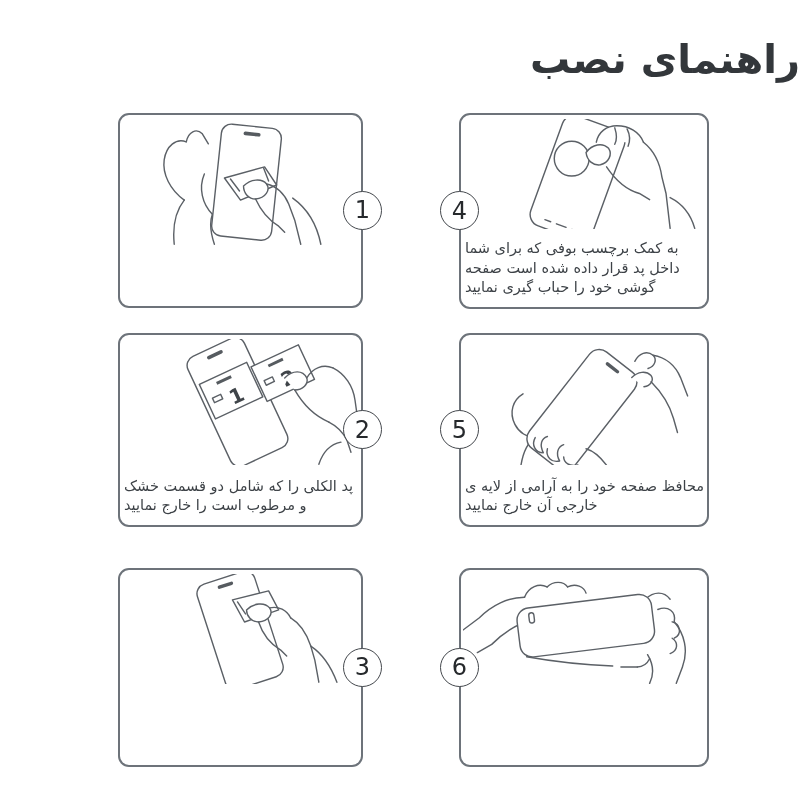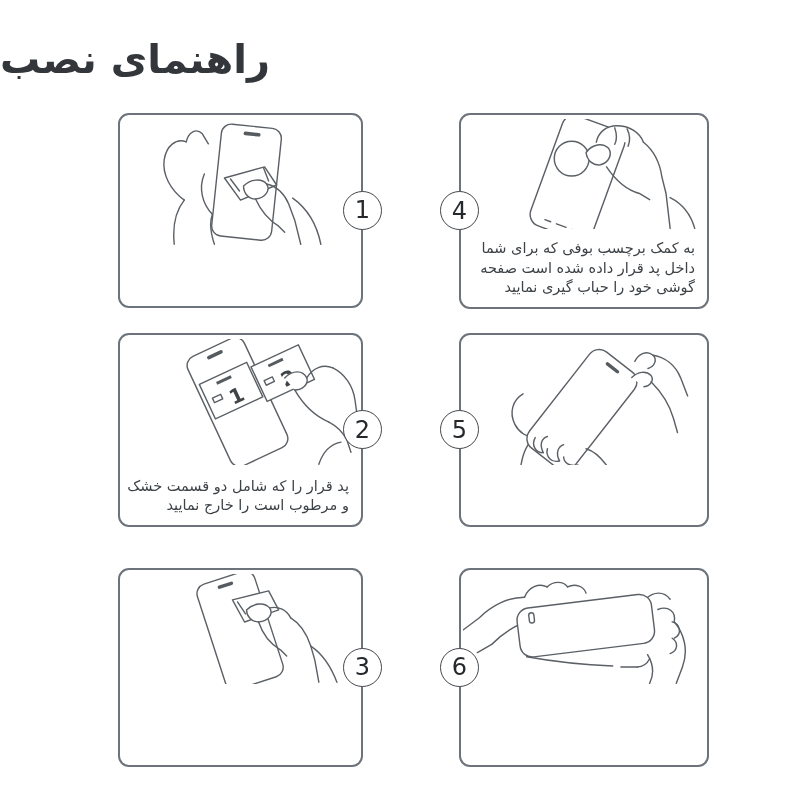--- a/index.html
+++ b/index.html
@@ -1,21 +1,21 @@
 <!DOCTYPE html>
 <html lang="fa"><head>
 <meta charset="utf-8">
 <style>
   html,body{margin:0;padding:0;}
   body{
     width:800px;height:800px;background:#ffffff;position:relative;overflow:hidden;
     font-family:"DejaVu Sans", sans-serif;
   }
   .page-title{
-    position:absolute;top:36px;left:0;right:0;text-align:left;
+    position:absolute;top:36px;left:0;right:0;text-align:right;
     direction:rtl;font-size:40px;font-weight:600;color:#33373b;letter-spacing:0;
   }
   .step-box{
     position:absolute;background:#ffffff;border:2px solid #6d737a;border-radius:11px;
   }
   
   #s1{left:118px;top:113px;width:241px;height:191px;}
   #s2{left:118px;top:333px;width:241px;height:190px;}
   #s3{left:118px;top:568px;width:241px;height:195px;}
   
@@ -26,22 +26,22 @@
   .num-badge{
     position:absolute;top:50%;width:37px;height:37px;margin-top:-20px;
     background:#ffffff;border:1.6px solid #44484d;border-radius:50%;
     display:flex;align-items:center;justify-content:center;
     font-size:24px;color:#26292c;z-index:5;
   }
   .num-badge.right{right:-21px;}
   .num-badge.left{left:-21px;}
 
   .caption{
-    position:absolute;left:4px;right:12px;bottom:9px;
-    direction:rtl;text-align:right;white-space:pre-line;
+    position:absolute;left:4px;right:0;bottom:9px;
+    direction:rtl;text-align:left;white-space:pre-line;
     font-size:14.5px;line-height:1.36;color:#3d4247;
   }
 
   svg.illus{position:absolute;left:2px;top:4px;width:calc(100% - 4px);}
   svg.h2l{height:126px;}   
   svg.h3l{height:110px;}   
 
   svg .ln{stroke:#5b6066;stroke-width:1.4;fill:none;stroke-linecap:round;stroke-linejoin:round;}
   svg .wfill{fill:#ffffff;}
   svg .bar{fill:#565b60;stroke:none;}
@@ -93,21 +93,21 @@
       </g>
       <path class="wfill" d="M162,38 C170,30 180,30 184,38 C186,44 180,50 172,50"></path>
       <path d="M184,38 C190,28 200,24 210,28"></path>
       <path d="M210,28 C222,34 230,46 232,60 L234,74"></path>
       <path d="M172,50 C180,64 192,76 206,82"></path>
       <path d="M206,82 C214,86 220,92 224,100 L228,112"></path>
       <path d="M196,124 C200,112 208,104 218,102"></path>
     </g>
   </svg>
   <div class="num-badge right">2</div>
-  <div class="caption">پد قرار را که شامل دو قسمت خشک
+  <div class="caption">پد الکلی را که شامل دو قسمت خشک
 و مرطوب است را خارج نمایید</div>
 </div>
 
 <div class="step-box" id="s3">
   <svg class="illus h3l" viewBox="0 0 236 106" aria-hidden="true">
     <g class="ln">
       <g transform="rotate(-18 116 56)">
         <rect class="wfill" x="88" y="0" width="60" height="110" rx="10"></rect>
         <rect class="bar" x="110" y="6" width="16" height="3.4" rx="1.7"></rect>
       </g>
@@ -159,20 +159,22 @@
       <path d="M82,108 C80,116 86,122 94,120 C90,113 92,106 98,104"></path>
       <path d="M98,116 C98,122 104,126 112,124"></path>
       <path d="M140,124 C134,116 127,110 120,108"></path>
       <path d="M168,22 C172,14 180,11 186,16 C190,20 188,27 181,29"></path>
       <path class="wfill" d="M165,38 C171,32 179,31 184,36 C187,40 184,46 177,47"></path>
       <path d="M186,16 C198,18 208,26 213,38 L220,56"></path>
       <path d="M184,42 C194,52 202,64 206,78 L210,92"></path>
     </g>
   </svg>
   <div class="num-badge left">5</div>
+  <div class="caption">محافظ صفحه خود را به آرامی از لایه ی
+خارجی آن خارج نمایید</div>
 </div>
 
 <div class="step-box" id="s6">
   <svg class="illus h3l" viewBox="0 0 236 106" aria-hidden="true">
     <g class="ln">
       <path d="M60,22 C64,12 74,8 82,12"></path>
       <path d="M82,12 C88,6 98,6 102,12"></path>
       <path d="M102,12 C110,8 118,12 120,18"></path>
       <path d="M60,22 C44,22 28,30 16,42 L0,54"></path>
       <path d="M68,44 C52,48 38,58 28,68 L14,76"></path>

